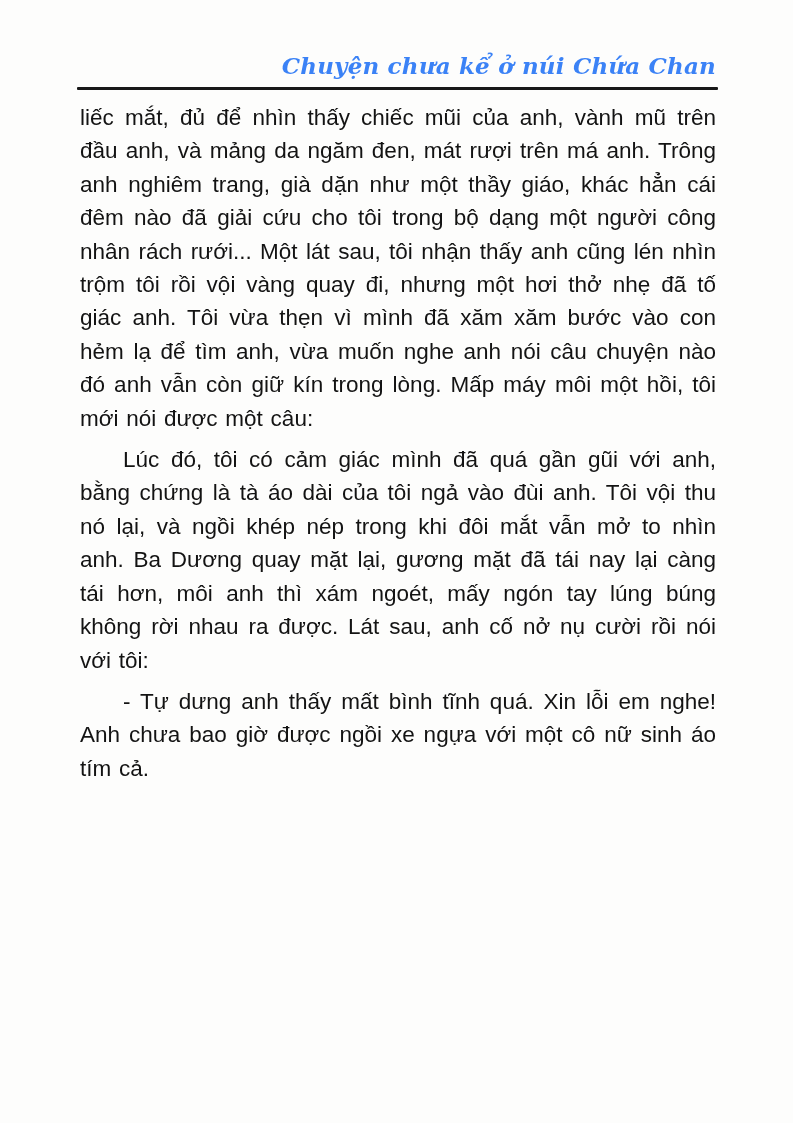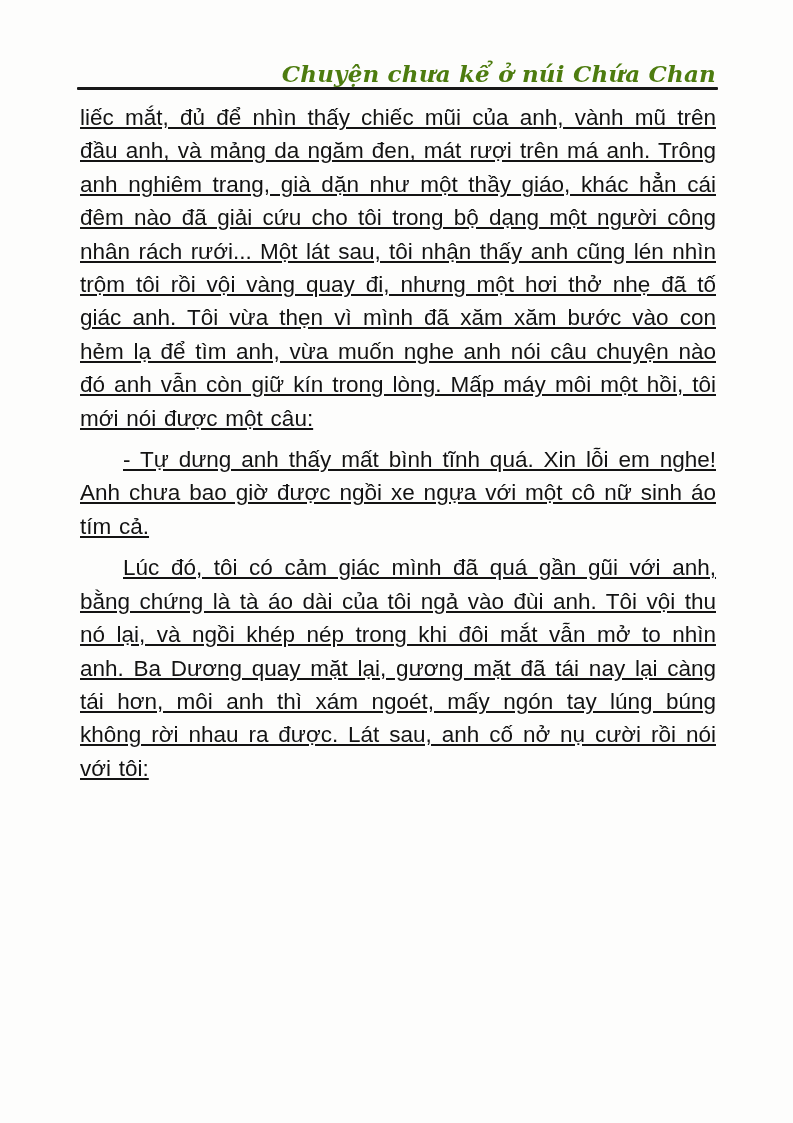--- a/index.html
+++ b/index.html
@@ -22,22 +22,21 @@
     position: absolute;
     top: 52px;
     left: 78px;
     width: 638px;
     text-align: right;
     font-family: "DejaVu Serif", serif;
     font-style: italic;
     font-weight: bold;
     font-size: 23px;
     letter-spacing: 0.2px;
-    color: #4d7c0f;
-    margin-top: 8px;
+    color: #3b82f6;
   }
   .head-rule {
     position: absolute;
     top: 87px;
     left: 77px;
     width: 641px;
     height: 3px;
     background: #181818;
     border-radius: 1px;
   }
@@ -45,21 +44,21 @@
     position: absolute;
     top: 101px;
     left: 80px;
     width: 636px;
     font-size: 22.5px;
     line-height: 33.4px;
     text-align: justify;
     color: #131313;
     word-spacing: 1.5px;
   }
-  .para { margin: 0 0 8px 0; text-decoration: underline; }
+  .para { margin: 0 0 8px 0; }
   .para.indent { text-indent: 43px; }
   .page-number {
     position: absolute;
     top: 1034px;
     left: 80px;
     width: 630px;
     text-align: right;
     font-family: "DejaVu Serif", serif;
     font-size: 23px;
     color: #141414;
@@ -69,18 +68,18 @@
 <body>
 
 <div class="page">
 
   <div class="running-head">Chuyện chưa kể ở núi Chứa Chan</div>
 
   <div class="head-rule"></div>
 
   <div class="body-text">
     <p class="para">liếc mắt, đủ để nhìn thấy chiếc mũi của anh, vành mũ trên đầu anh, và mảng da ngăm đen, mát rượi trên má anh. Trông anh nghiêm trang, già dặn như một thầy giáo, khác hẳn cái đêm nào đã giải cứu cho tôi trong bộ dạng một người công nhân rách rưới... Một lát sau, tôi nhận thấy anh cũng lén nhìn trộm tôi rồi vội vàng quay đi, nhưng một hơi thở nhẹ đã tố giác anh. Tôi vừa thẹn vì mình đã xăm xăm bước vào con hẻm lạ để tìm anh, vừa muốn nghe anh nói câu chuyện nào đó anh vẫn còn giữ kín trong lòng. Mấp máy môi một hồi, tôi mới nói được một câu:</p>
+    <p class="para indent">Lúc đó, tôi có cảm giác mình đã quá gần gũi với anh, bằng chứng là tà áo dài của tôi ngả vào đùi anh. Tôi vội thu nó lại, và ngồi khép nép trong khi đôi mắt vẫn mở to nhìn anh. Ba Dương quay mặt lại, gương mặt đã tái nay lại càng tái hơn, môi anh thì xám ngoét, mấy ngón tay lúng búng không rời nhau ra được. Lát sau, anh cố nở nụ cười rồi nói với tôi:</p>
     <p class="para indent">- Tự dưng anh thấy mất bình tĩnh quá. Xin lỗi em nghe! Anh chưa bao giờ được ngồi xe ngựa với một cô nữ sinh áo tím cả.</p>
-    <p class="para indent">Lúc đó, tôi có cảm giác mình đã quá gần gũi với anh, bằng chứng là tà áo dài của tôi ngả vào đùi anh. Tôi vội thu nó lại, và ngồi khép nép trong khi đôi mắt vẫn mở to nhìn anh. Ba Dương quay mặt lại, gương mặt đã tái nay lại càng tái hơn, môi anh thì xám ngoét, mấy ngón tay lúng búng không rời nhau ra được. Lát sau, anh cố nở nụ cười rồi nói với tôi:</p>
   </div>
 
 
 </div>
 
 </body></html>

